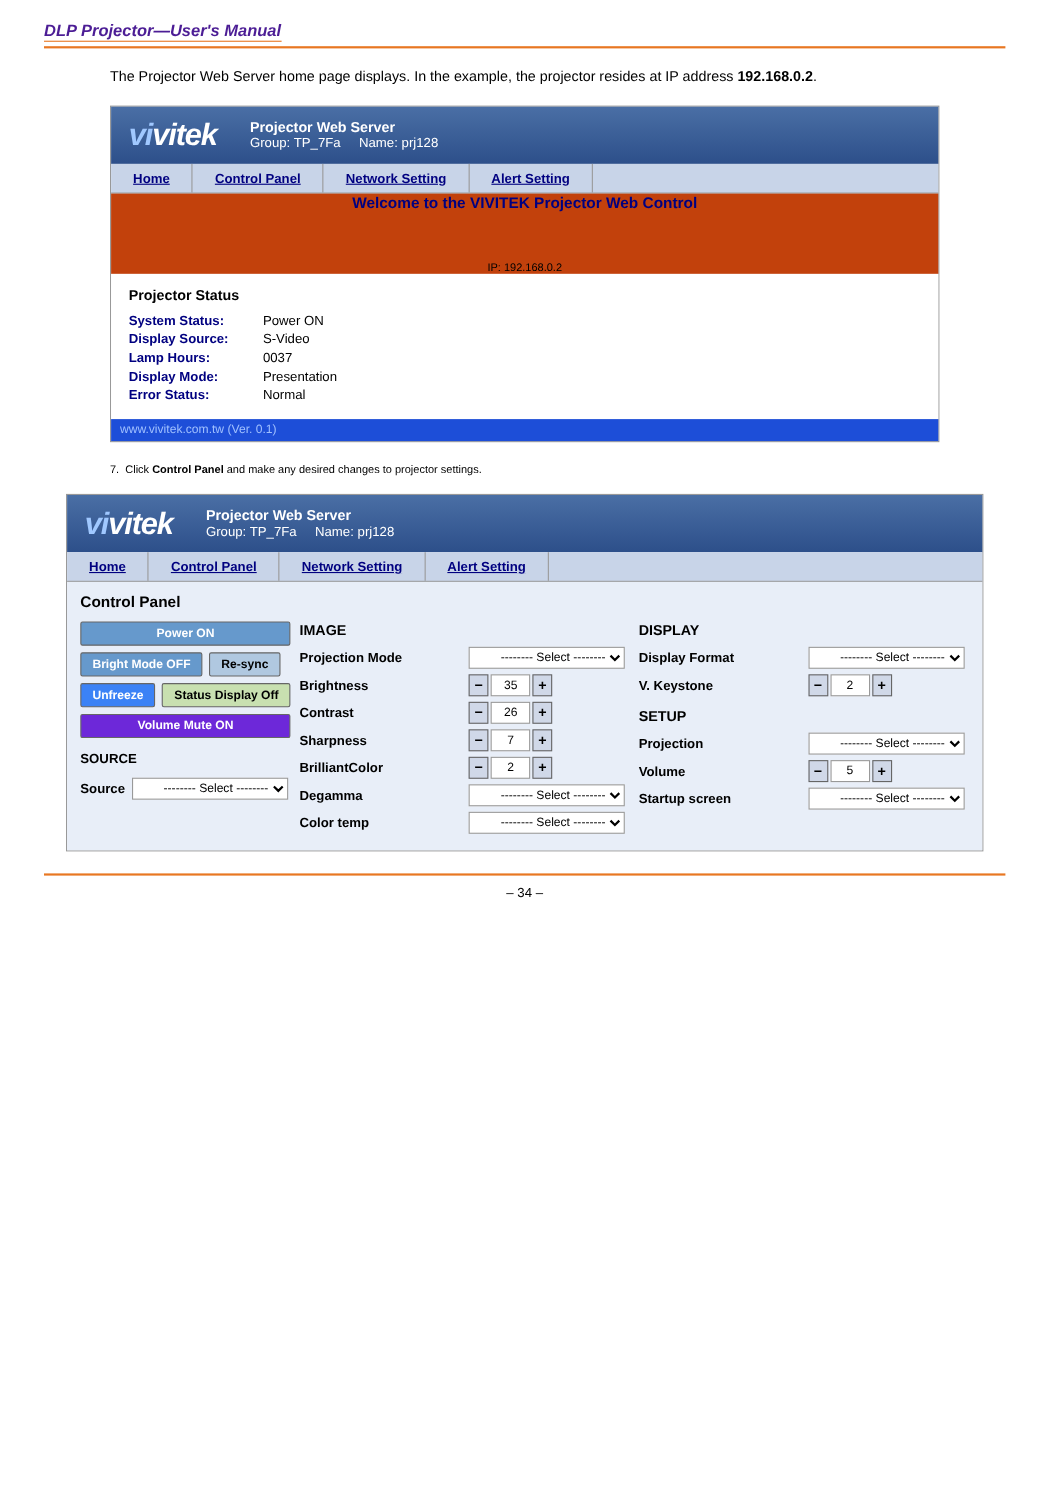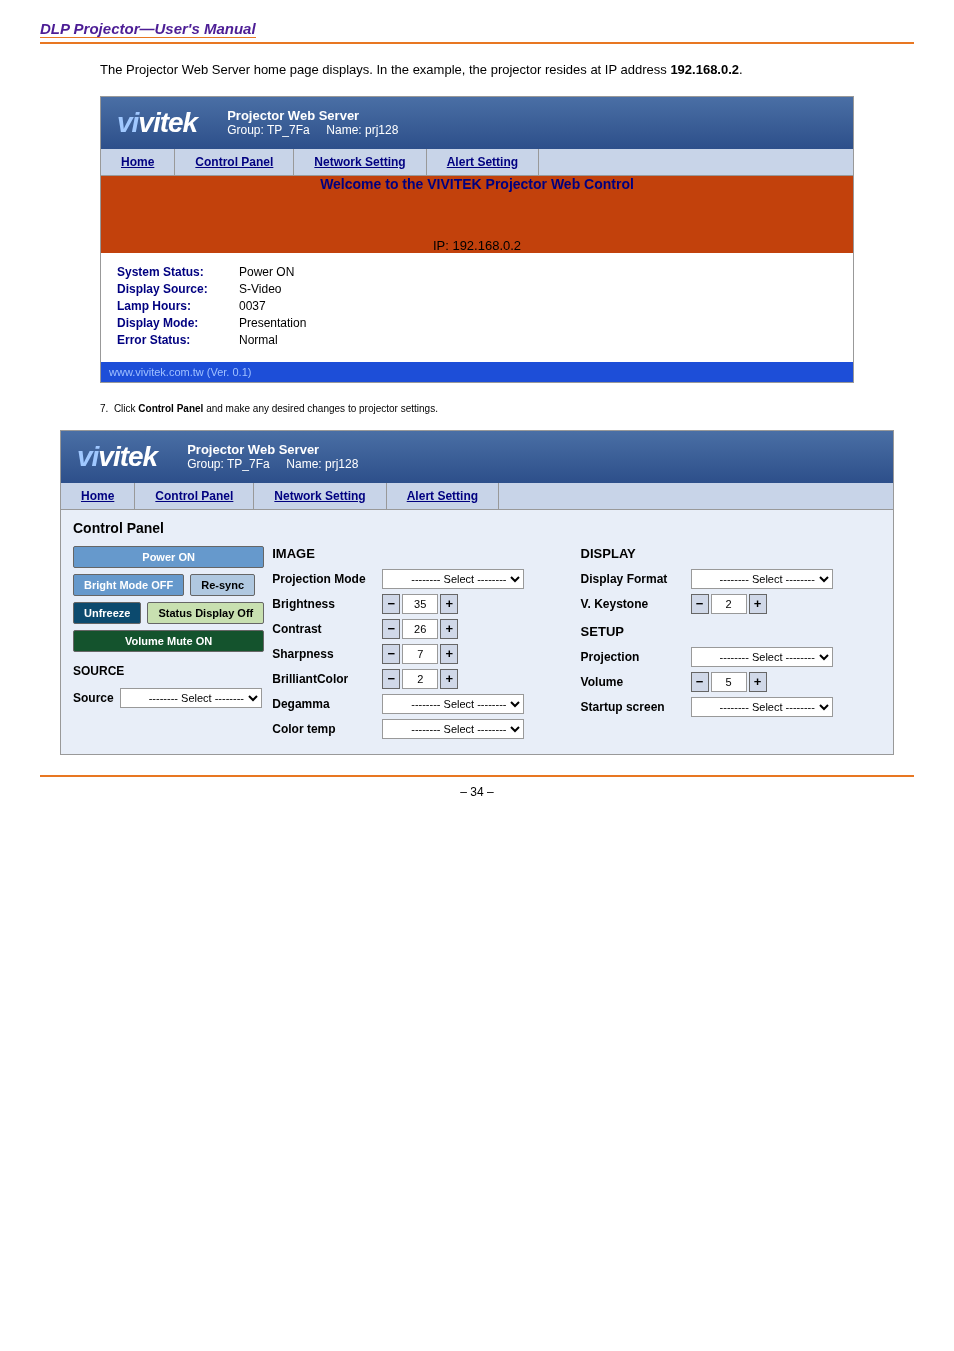--- a/index.html
+++ b/index.html
@@ -70,21 +70,21 @@
       background: #c2410c;
       text-align: center;
     }
     .welcome-title {
       font-size: 14px;
       font-weight: bold;
       color: #000080;
       margin-bottom: 4px;
     }
     .welcome-ip {
-      font-size: 13px;
+      font-size: 10px;
       color: #000;
       margin-top: 46px;
     }
 
     
     .projector-status {
       background: #fff;
       padding: 12px 16px;
     }
     .status-header {
@@ -174,23 +174,23 @@
       font-weight: bold;
       cursor: pointer;
       border: 1px solid #666;
       border-radius: 2px;
       text-align: center;
       display: inline-block;
     }
     .btn-power-on { background: #6699cc; color: #fff; }
     .btn-bright { background: #6699cc; color: #fff; }
     .btn-resync { background: #b0c8e0; color: #000; }
-    .btn-unfreeze { background: #0c4a6e; color: #fff; }
+    .btn-unfreeze { background: #3b82f6; color: #fff; }
     .btn-status-display { background: #c8e0b0; color: #000; }
-    .btn-volume { background: #14532d; color: #fff; }
+    .btn-volume { background: #6d28d9; color: #fff; }
 
     .cp-section-title {
       font-weight: bold;
       font-size: 12px;
       margin-top: 6px;
       color: #000;
     }
 
     .cp-row-btns {
       display: flex;
@@ -218,20 +218,21 @@
       font-weight: bold;
       font-size: 13px;
       margin-bottom: 8px;
       color: #000;
     }
     .image-row {
       display: flex;
       align-items: center;
       margin-bottom: 5px;
       font-size: 12px;
+      gap: 44px;
     }
     .image-row-label {
       min-width: 110px;
       font-weight: bold;
       color: #000;
     }
     .image-row-control {
       display: flex;
       align-items: center;
       gap: 2px;
@@ -314,20 +315,21 @@
     <div class="nav-item">Network Setting</div>
     <div class="nav-item">Alert Setting</div>
   </div>
 
   <div class="welcome-content">
     <div class="welcome-title">Welcome to the VIVITEK Projector Web Control</div>
     <div class="welcome-ip">IP: 192.168.0.2</div>
   </div>
 
   <div class="projector-status">
+    <div class="status-header">Projector Status</div>
     <div>
       <div class="status-row">
         <span class="status-label">System Status:</span>
         <span class="status-value">Power ON</span>
       </div>
       <div class="status-row">
         <span class="status-label">Display Source:</span>
         <span class="status-value">S-Video</span>
       </div>
       <div class="status-row">

